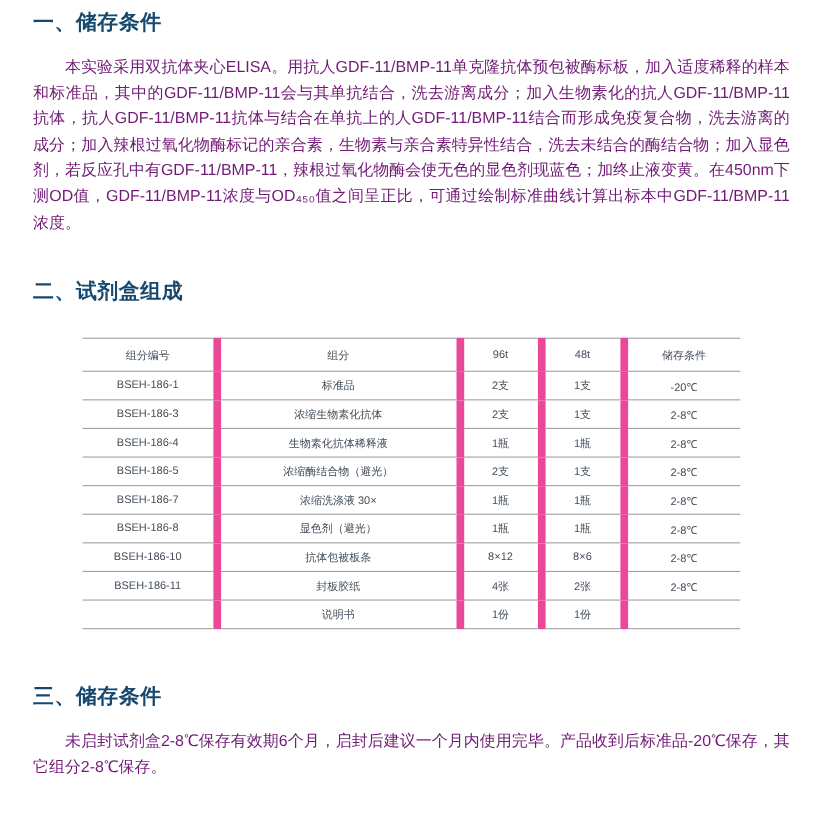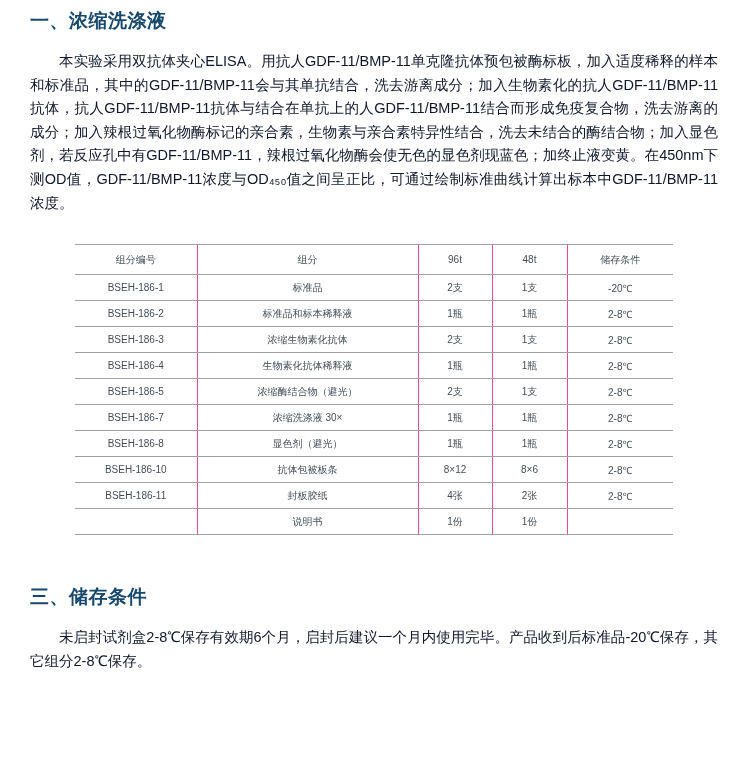--- a/index.html
+++ b/index.html
@@ -21,21 +21,21 @@
     font-size: 19px;
     font-weight: bold;
     letter-spacing: 0.5px;
     line-height: 24px;
   }
   .h1 { padding-top: 9px; }
   .h2 { padding-top: 39px; }
   .h3 { padding-top: 50px; }
   .body-para {
     margin: 17px 30px 0 30px;
-    color: #0f172a;
+    color: #701a75;
     font-size: 14.5px;
     line-height: 23.6px;
     text-align: justify;
     text-indent: 2em;
   }
   .kit-table {
     margin: 29px 0 0 75px;
     width: 598px;
     border-collapse: collapse;
     table-layout: fixed;
@@ -53,34 +53,35 @@
     text-align: center;
     vertical-align: middle;
     font-weight: normal;
     padding: 0 4px;
     overflow: hidden;
     white-space: nowrap;
   }
   .kit-table th { height: 29px; }
   .kit-table td { height: 25px; text-align: center; }
   .kit-table th + th, .kit-table td + td {
-    border-left: 1px solid #ec4899;
+    border-left: 7px solid #ec4899;
   }
 </style>
 </head>
 <body>
 
 <div class="page">
 
   <section>
-    <h2 class="sec-heading h1">一、浓缩洗涤液</h2>
+    <h2 class="sec-heading h1">一、储存条件</h2>
     <p class="body-para">本实验采用双抗体夹心ELISA。用抗人GDF-11/BMP-11单克隆抗体预包被酶标板，加入适度稀释的样本和标准品，其中的GDF-11/BMP-11会与其单抗结合，洗去游离成分；加入生物素化的抗人GDF-11/BMP-11抗体，抗人GDF-11/BMP-11抗体与结合在单抗上的人GDF-11/BMP-11结合而形成免疫复合物，洗去游离的成分；加入辣根过氧化物酶标记的亲合素，生物素与亲合素特异性结合，洗去未结合的酶结合物；加入显色剂，若反应孔中有GDF-11/BMP-11，辣根过氧化物酶会使无色的显色剂现蓝色；加终止液变黄。在450nm下测OD值，GDF-11/BMP-11浓度与OD₄₅₀值之间呈正比，可通过绘制标准曲线计算出标本中GDF-11/BMP-11浓度。</p>
   </section>
 
   <section>
+    <h2 class="sec-heading h2">二、试剂盒组成</h2>
     <table class="kit-table" id="kit-table">
       <colgroup>
         <col class="c1">
           <col class="c2">
           <col class="c3">
           <col class="c4">
           <col class="c5">
       </colgroup>
       <thead>
         <tr>
@@ -91,27 +92,20 @@
             <th>储存条件</th>
           </tr>
       </thead>
       <tbody>
           <tr>
             <td>BSEH-186-1</td>
             <td>标准品</td>
             <td>2支</td>
             <td>1支</td>
             <td>-20℃</td>
-          </tr>
-          <tr>
-            <td>BSEH-186-2</td>
-            <td>标准品和标本稀释液</td>
-            <td>1瓶</td>
-            <td>1瓶</td>
-            <td>2-8℃</td>
           </tr>
           <tr>
             <td>BSEH-186-3</td>
             <td>浓缩生物素化抗体</td>
             <td>2支</td>
             <td>1支</td>
             <td>2-8℃</td>
           </tr>
           <tr>
             <td>BSEH-186-4</td>

